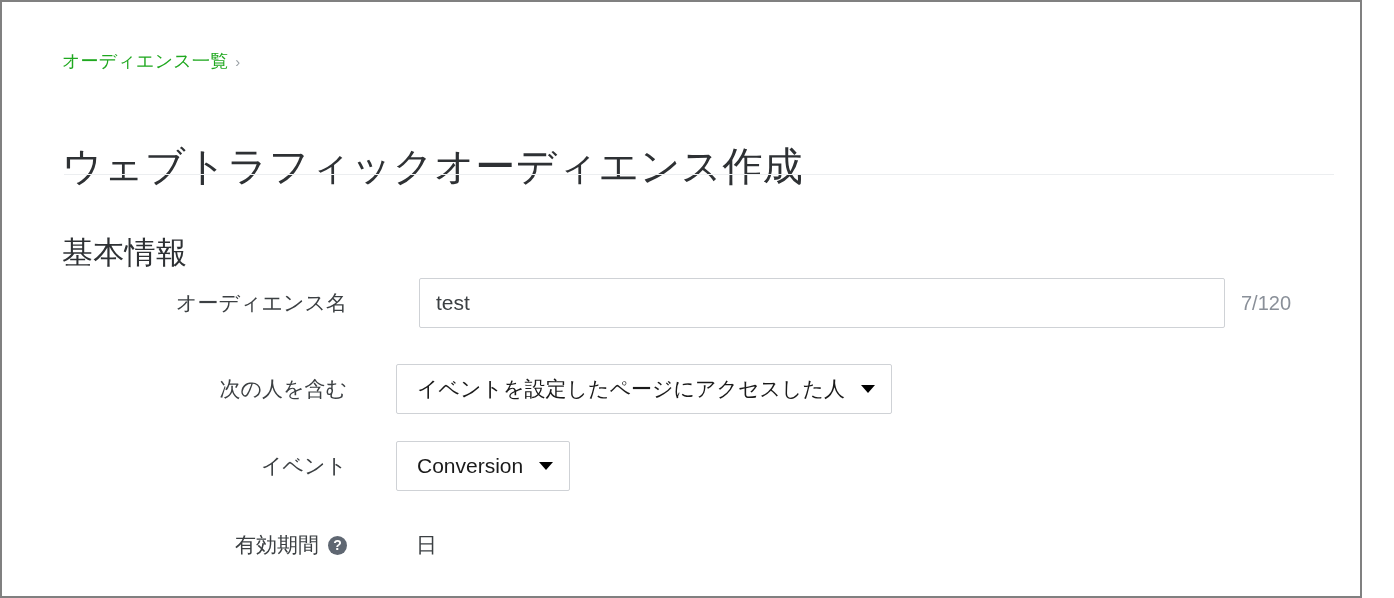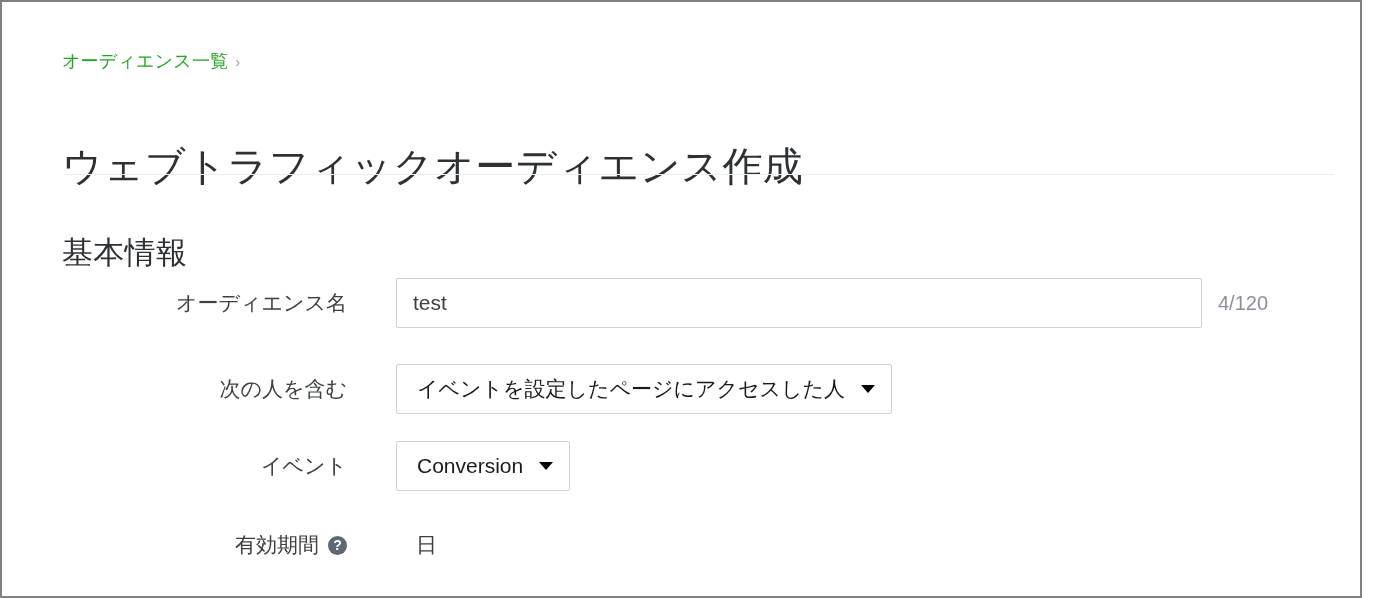--- a/index.html
+++ b/index.html
@@ -141,20 +141,21 @@
     font-family: "Liberation Sans", "DejaVu Sans", sans-serif;
     font-size: 21px;
     line-height: 28px;
     color: #3c4043;
     padding: 0 16px;
     outline: none;
   }
   .input-name {
     width: 806px;
     height: 50px;
+    margin-left: 23px;
   }
   .input-duration {
     width: 93px;
     height: 50px;
   }
 
   .char-counter {
     margin-left: 16px;
     font-size: 20px;
     color: #8a9099;
@@ -209,21 +210,21 @@
   <div class="title-divider"></div>
 
   <h2 class="section-title">基本情報</h2>
 
   <div class="form-row row-name">
     <div class="field-label">
       <span>オーディエンス名</span>
     </div>
     <div class="field-control">
       <input class="text-input input-name" type="text" value="test" style="">
-      <span class="char-counter">4/120</span>
+      <span class="char-counter">7/120</span>
     </div>
   </div>
 
   <div class="form-row row-include">
     <div class="field-label">
       <span>次の人を含む</span>
     </div>
     <div class="field-control">
       <div class="dropdown">
         <span>イベントを設定したページにアクセスした人</span>

